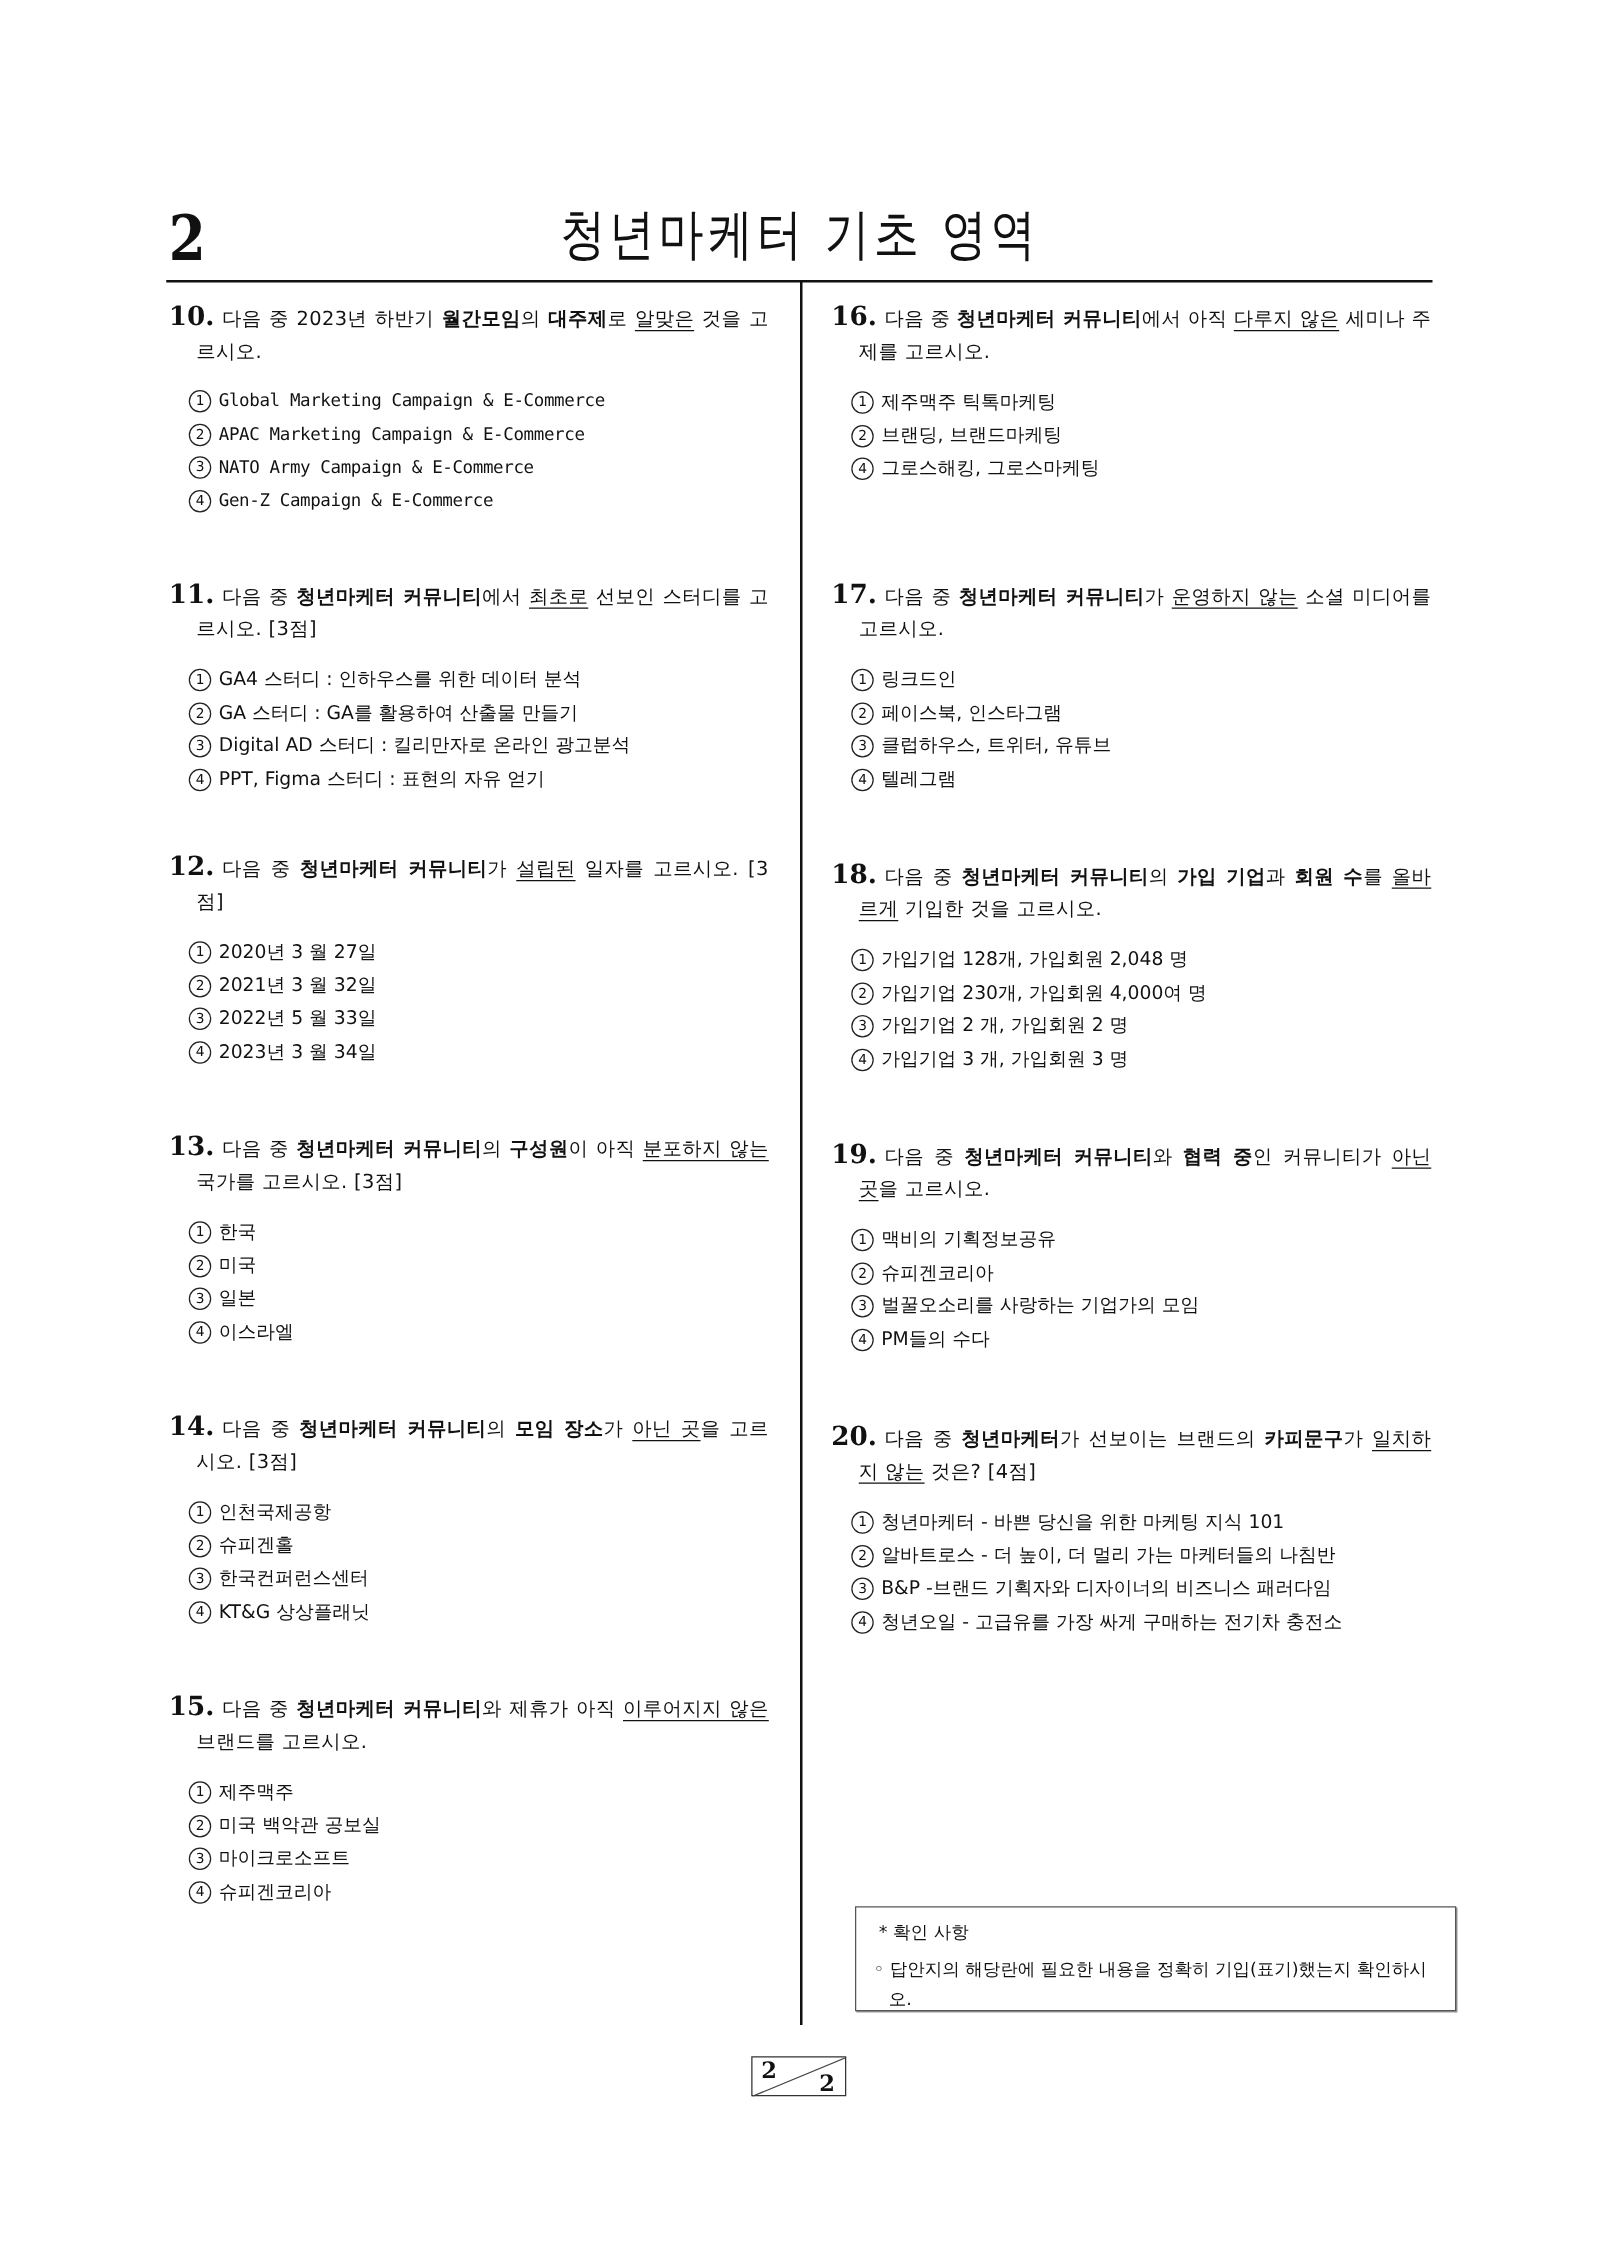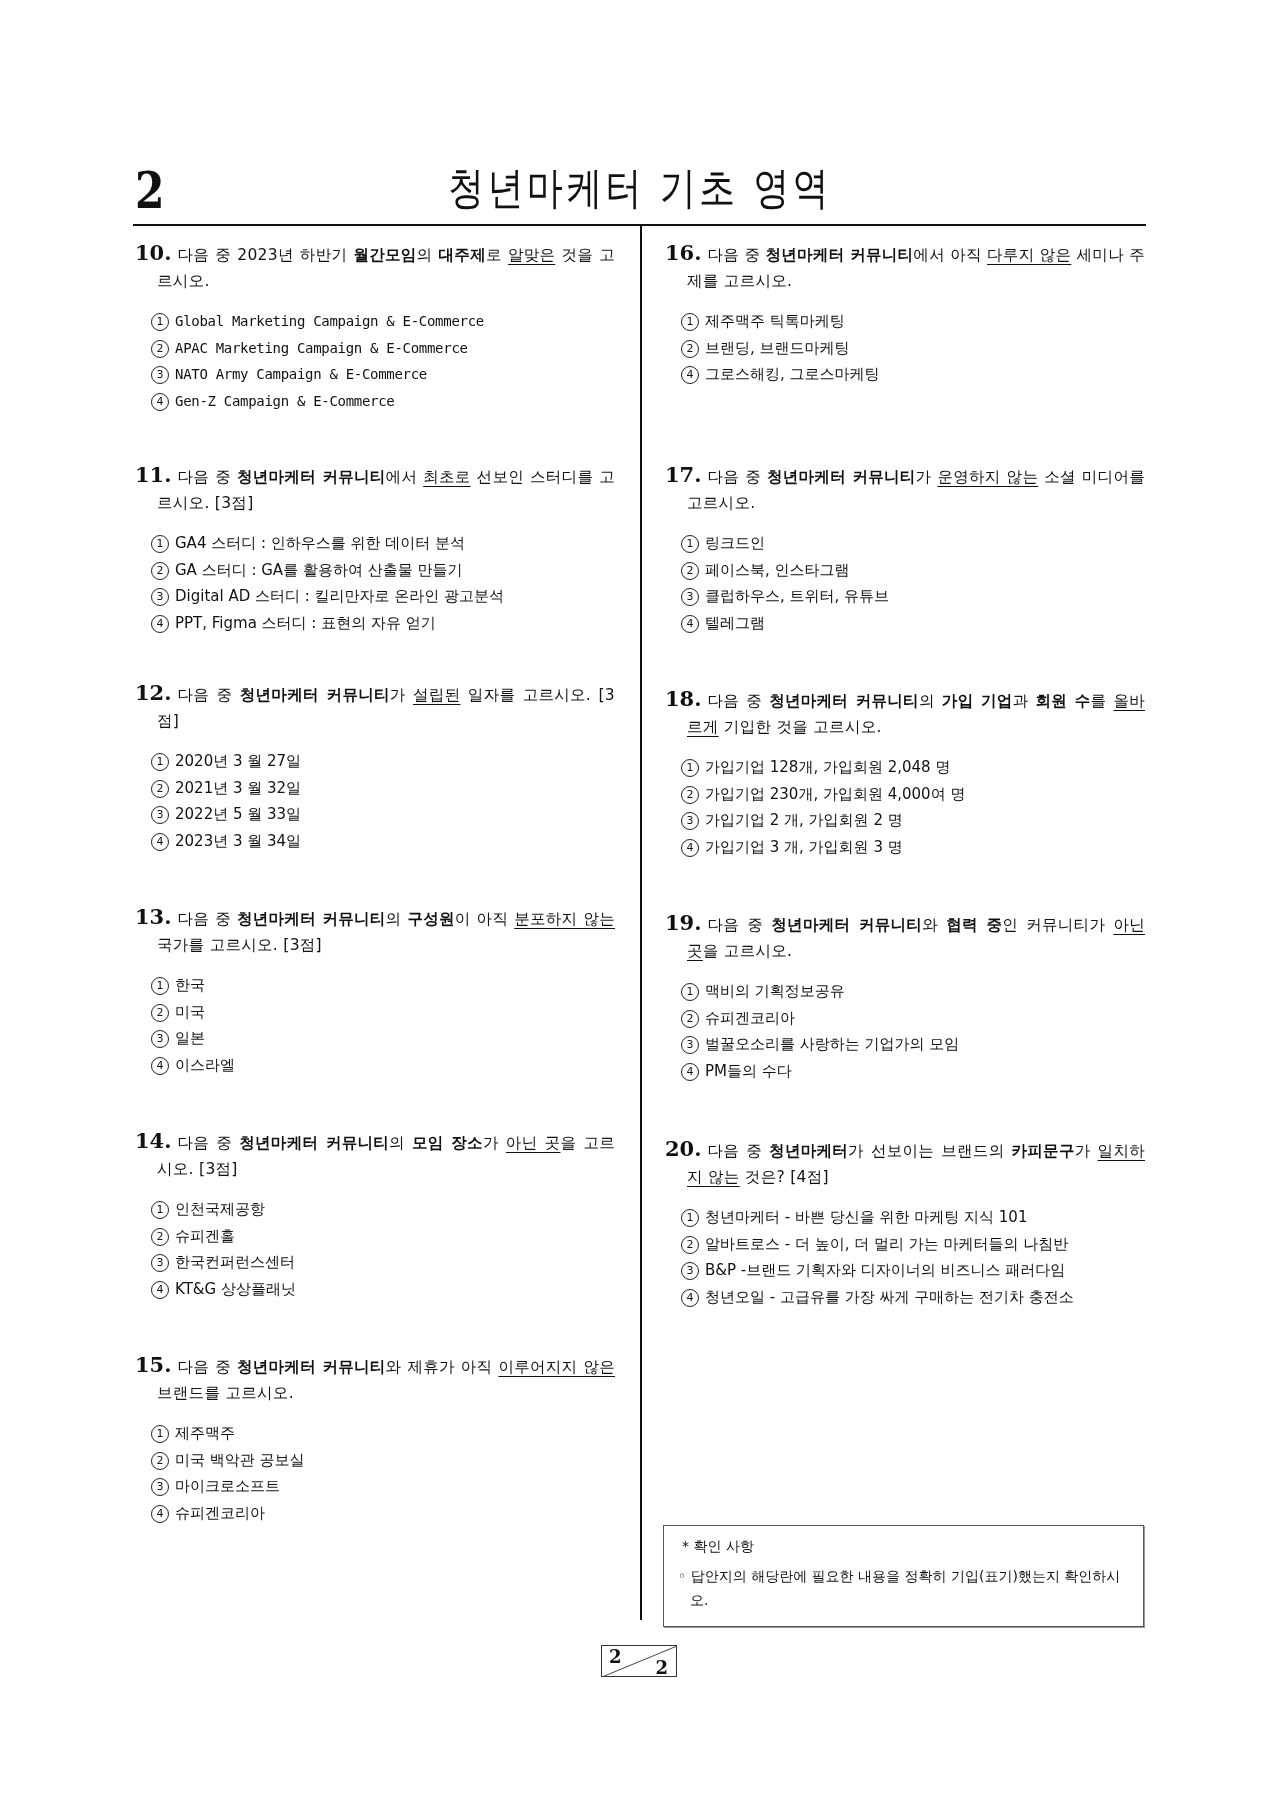--- a/index.html
+++ b/index.html
@@ -19,21 +19,21 @@
   .q-head { font-size: 15.5px; line-height: 26px; letter-spacing: 0.3px; padding-left: 22px; text-indent: -22px; text-align: justify; }
   .q-num { font-family: "DejaVu Serif", "Liberation Serif", serif; font-weight: bold; font-size: 21px; margin-right: 6px; letter-spacing: 0; }
   .b { font-weight: bold; }
   .u { text-decoration: underline; text-underline-offset: 4px; margin-top: 18px; }
   .opts { list-style: none; margin: 14px 0 0 16px; padding: 0; }
   .opts li { font-size: 15px; line-height: 26.5px; white-space: nowrap; }
   .opts li.mono { font-family: "DejaVu Sans Mono", "Liberation Mono", monospace; font-size: 14px; letter-spacing: -0.3px; }
   .circ { display: inline-block; width: 16px; height: 16px; border: 1px solid #222; border-radius: 50%;
           font-size: 11px; line-height: 16px; text-align: center; margin-right: 6px; vertical-align: 1px;
           font-family: "DejaVu Sans", sans-serif; letter-spacing: 0; }
-  .note-box { position: absolute; left: 663px; top: 1525px; width: 481px; height: 102px; border: 1px solid #555;
+  .note-box { position: absolute; left: 684px; top: 1525px; width: 481px; height: 84px; border: 1px solid #555;
               box-shadow: 1px 1px 0 #999; box-sizing: border-box; padding: 8px 10px 0 10px; font-size: 14px; }
   .note-title { line-height: 24px; padding-left: 8px; }
   .note-body { line-height: 24px; margin-top: 6px; padding-left: 16px; text-indent: -12px; }
   .pager { position: absolute; left: 601px; top: 1645px; width: 76px; height: 32px; border: 1px solid #333; box-sizing: border-box; }
   .pager svg { position: absolute; left: 0; top: 0; }
   .pager .cur { position: absolute; left: 7px; top: 0px; font-family: "DejaVu Serif", "Liberation Serif", serif; font-size: 18px; font-weight: bold; }
   .pager .tot { position: absolute; right: 8px; bottom: -2px; font-family: "DejaVu Serif", "Liberation Serif", serif; font-size: 18px; font-weight: bold; }
 </style>
 </head>
 <body>

